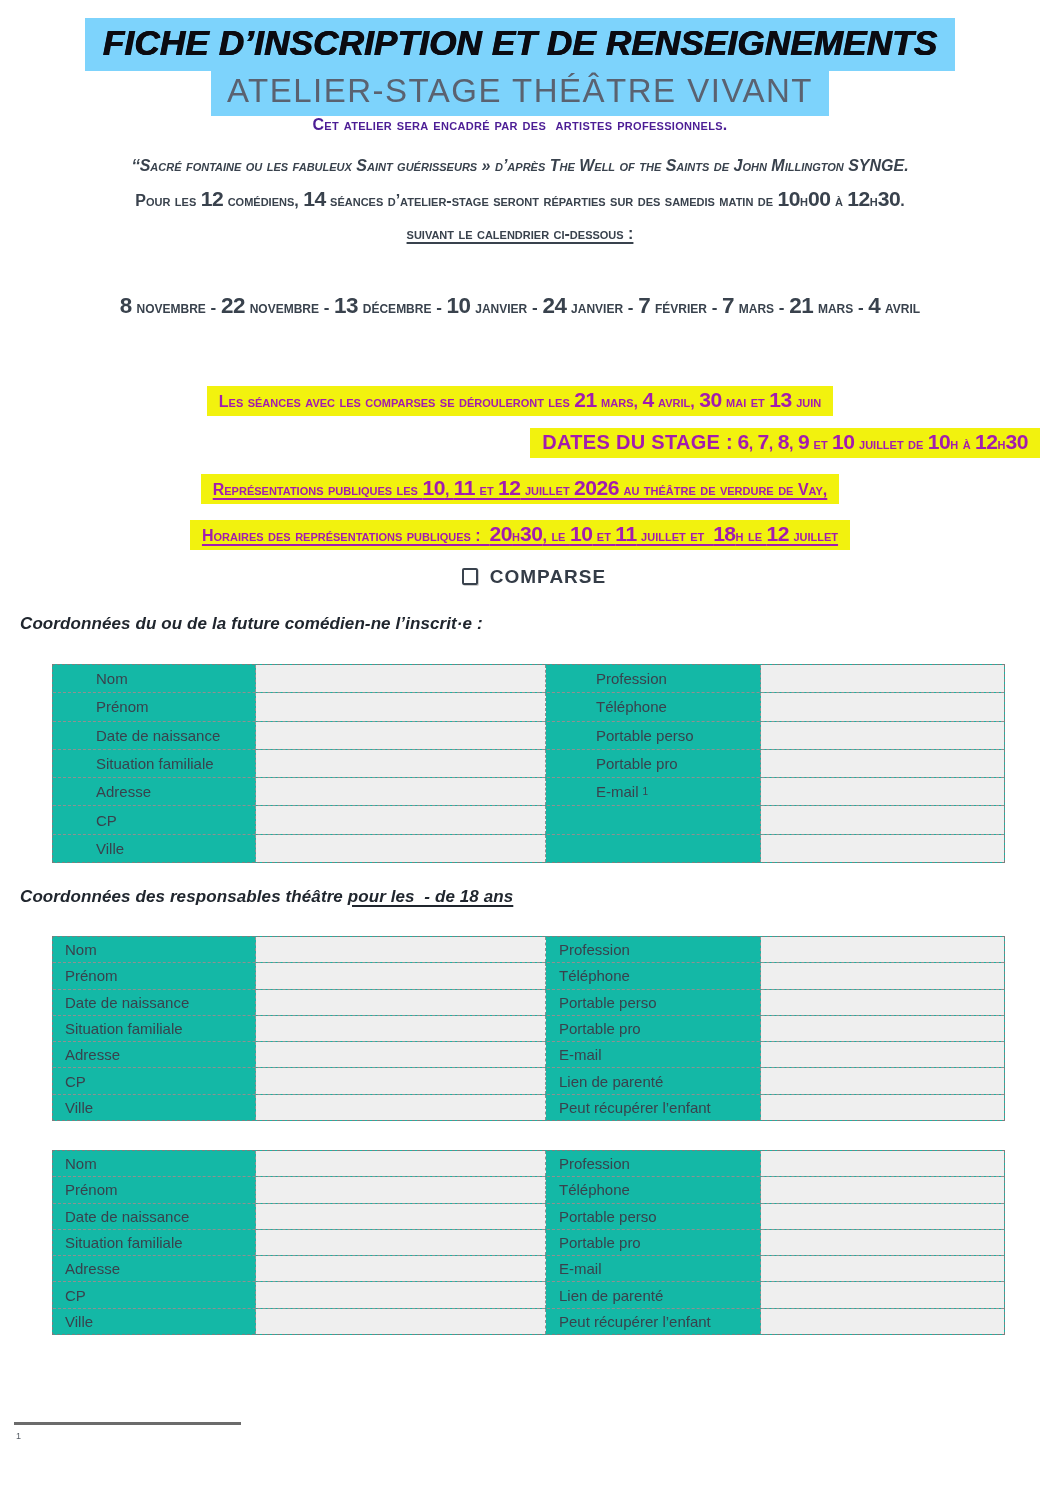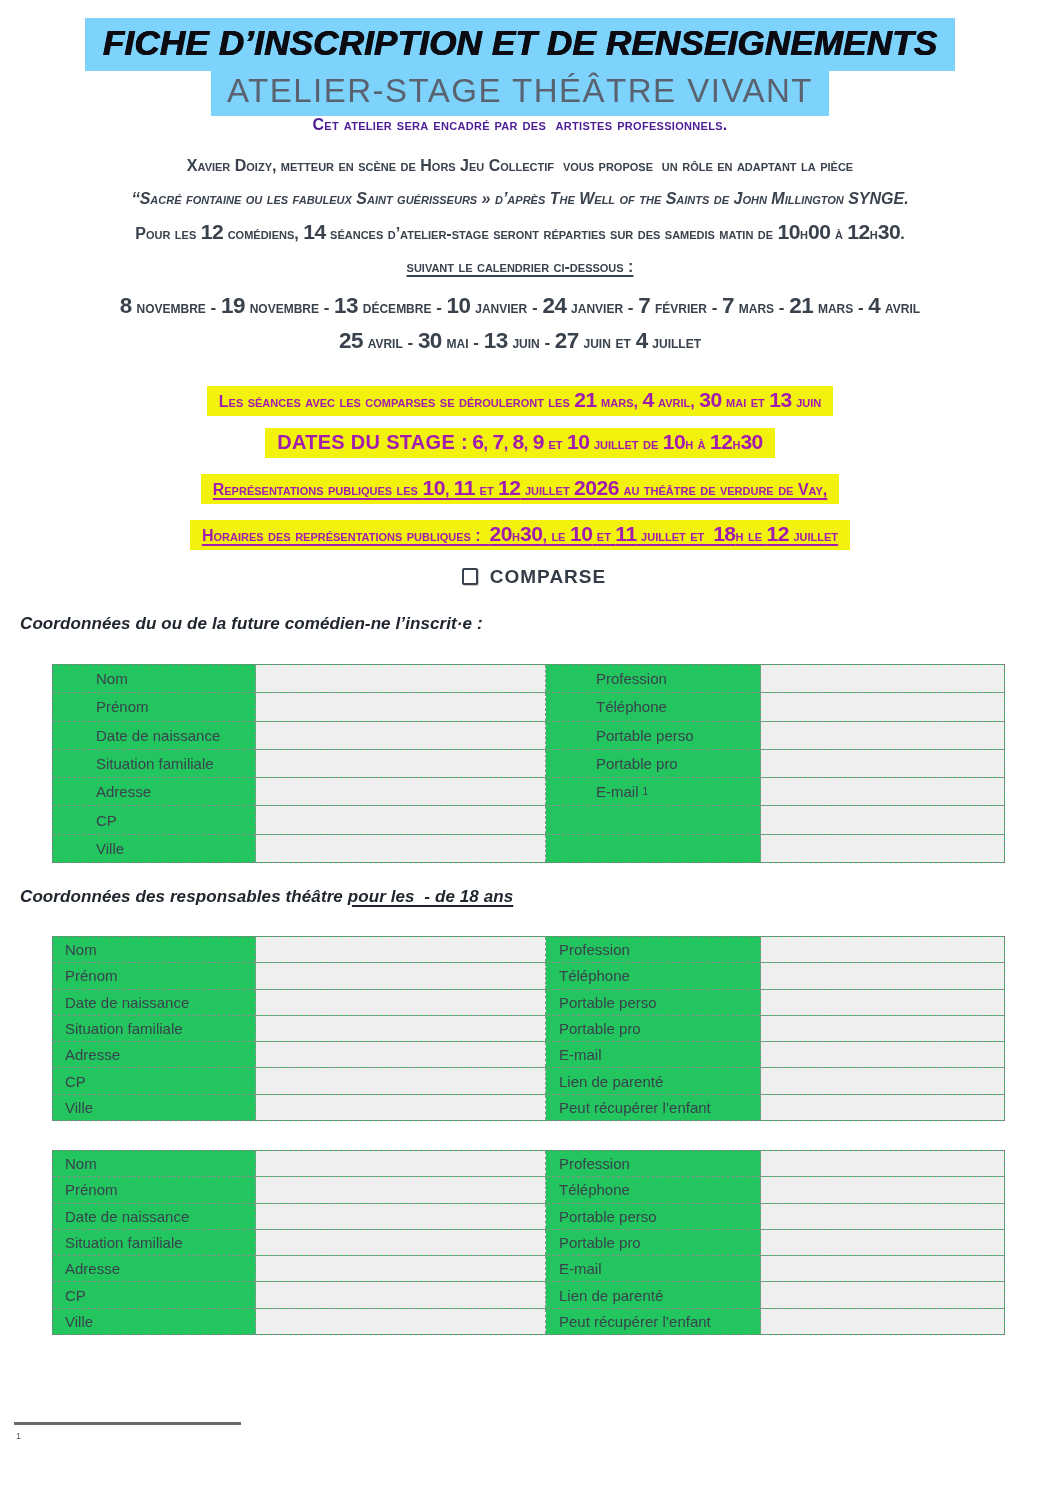--- a/index.html
+++ b/index.html
@@ -27,38 +27,38 @@
   #tagline-wrap { top:116px; }
   .tagline { font-size:16px; font-weight:bold; color:#4c1d95; letter-spacing:0.3px; }
 
   #intro-wrap { top:149px; font-size:16px; font-weight:bold; color:#39424d; }
   #intro-wrap .line { line-height:33px; }
   #dates-wrap { top:289px; font-size:17px; font-weight:bold; color:#39424d; }
   #dates-wrap .line { line-height:33px; }
 
   .n { font-size:1.32em; letter-spacing:-0.5px; }
 
-  #hl1-wrap { top:386px; } #hl2-wrap { top:428px; }
+  #hl1-wrap { top:386px; } #hl2-wrap { top:428px;text-align:right; }
   #hl3-wrap { top:474px; } #hl4-wrap { top:520px; }
   .hl-text { font-size:16px; font-weight:bold; color:#a21caf; }
   .stage-label { font-size:20px; letter-spacing:0.3px; font-variant:normal; }
 
   #comparse-wrap { top:566px;padding-left:28px; }
   .comparse-label { font-size:19px; font-weight:bold; color:#343c47; letter-spacing:1px; }
   .cb { display:inline-block; width:12px; height:13px; border:2.5px solid #39424d;
         border-radius:2px; margin-right:12px; vertical-align:-2px; background:#fff;
         box-shadow:1px 1px 0 rgba(60,60,60,.25); }
 
   .heading { position:absolute; left:20px; font-size:17px; font-weight:bold;
              font-style:italic; color:#20262e; letter-spacing:0.1px; }
   #heading1 { top:614px; }
   #heading2 { top:887px; }
 
   .ftable { position:absolute; left:52px; width:953px; box-sizing:border-box;
-            border:1.5px dashed #7e7e7e; background:#22c55e; }
+            border:1.5px dashed #7e7e7e; background:#14b8a6; }
   #table1 { top:664px; } #table2 { top:936px; } #table3 { top:1150px; }
   .trow { display:grid; grid-template-columns:203px 290px 215px 243px; }
   .trow + .trow { border-top:1px dashed #909090; }
   .t1 .trow { height:27.3px; }
   .t2 .trow { height:25.3px; }
   .tcell { display:flex; align-items:center; box-sizing:border-box; overflow:hidden;
            font-size:15px; color:#39424d; }
   .c1,.c2,.c3 { border-right:1px dashed #909090; }
   .value { background:#efefef; }
   .c1,.c3 { padding-left:12px; }
@@ -80,29 +80,27 @@
 
 <div class="abs" id="subtitle-wrap">
   <span class="hl-blue subtitle">ATELIER-STAGE THÉÂTRE VIVANT</span>
 </div>
 
 <div class="abs" id="tagline-wrap">
   <span class="tagline sc pre">Cet atelier sera encadré par des  artistes professionnels.</span>
 </div>
 
 <div class="abs" id="intro-wrap">
-  <div class="line sc pre">Xavier Doizy, metteur en scène de Hors Jeu Collectif  vous propose  un rôle en adaptant la pièce</div>
   <div class="line sc pre it">‘‘Sacré fontaine ou les fabuleux Saint guérisseurs » d’après The Well of the Saints de John Millington SYNGE.</div>
   <div class="line sc pre">Pour les <span class="n">12</span> comédiens, <span class="n">14</span> séances d’atelier-stage seront réparties sur des samedis matin de <span class="n">10</span>h<span class="n">00</span> à <span class="n">12</span>h<span class="n">30</span>.</div>
   <div class="line sc pre u">suivant le calendrier ci-dessous :</div>
 </div>
 
 <div class="abs" id="dates-wrap">
-  <div class="line sc pre"><span class="n">8</span> novembre - <span class="n">19</span> novembre - <span class="n">13</span> décembre - <span class="n">10</span> janvier - <span class="n">24</span> janvier - <span class="n">7</span> février - <span class="n">7</span> mars - <span class="n">21</span> mars - <span class="n">4</span> avril</div>
-  <div class="line sc pre"><span class="n">25</span> avril - <span class="n">30</span> mai - <span class="n">13</span> juin - <span class="n">27</span> juin et <span class="n">4</span> juillet</div>
+  <div class="line sc pre"><span class="n">8</span> novembre - <span class="n">22</span> novembre - <span class="n">13</span> décembre - <span class="n">10</span> janvier - <span class="n">24</span> janvier - <span class="n">7</span> février - <span class="n">7</span> mars - <span class="n">21</span> mars - <span class="n">4</span> avril</div>
 </div>
 
 <div class="abs" id="hl1-wrap">
   <span class="hl-yellow hl-text sc pre">Les séances avec les comparses se dérouleront les <span class="n">21</span> mars, <span class="n">4</span> avril, <span class="n">30</span> mai et <span class="n">13</span> juin</span>
 </div>
 
 <div class="abs" id="hl2-wrap">
   <span class="hl-yellow hl-text sc"><span class="stage-label">DATES DU STAGE :</span><span class="pre"> <span class="n">6</span>, <span class="n">7</span>, <span class="n">8</span>, <span class="n">9</span> et <span class="n">10</span> juillet de <span class="n">10</span>h à <span class="n">12</span>h<span class="n">30</span></span></span>
 </div>
 

